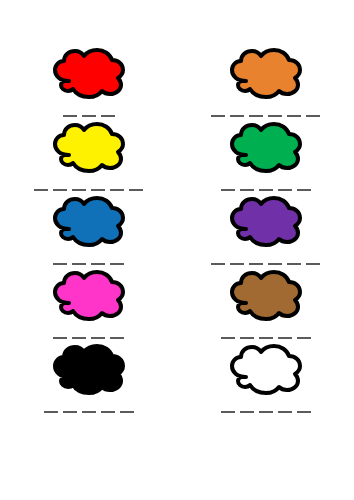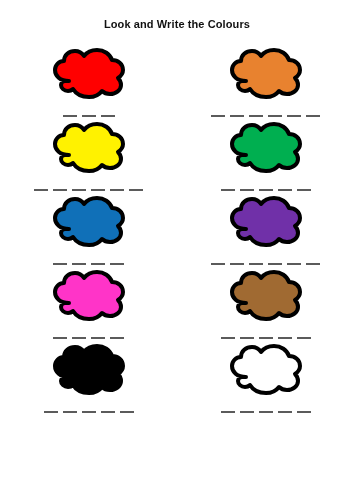--- a/index.html
+++ b/index.html
@@ -78,21 +78,20 @@
     width: 14px;
     height: 2px;
     background: #5b5b5b;
   }
 </style>
 </head>
 <body>
 
 <div class="page">
 
-  <div class="worksheet-title">Look and Write the Colours</div>
 
   <div class="grid">
       <div class="row">
         <div class="cell">
           <div class="cloud-wrap">
             <svg class="cloud-svg" width="76" height="54" viewBox="0 0 76 54">
               <path d="M18,34 C9,34 4,29 4,23 C4,18 8,14 13,14 C13,8 18,4 24,4 C28,4 31,6 33,9 C36,5 41,3 46,3 C53,3 59,7 61,13 C67,13 72,17 72,23 C72,26 70,29 67,31 C69,33 70,35 70,38 C70,43 65,47 59,47 C56,47 53,46 51,44 C48,48 43,50 38,50 C31,50 25,47 22,42 C21,43 19,44 17,44 C13,44 10,41 10,38 C10,36 12,34 14,34 Z" fill="#ff0000" stroke="#000000" stroke-width="4" stroke-linejoin="round"></path>
             </svg>
           </div>
           <div class="answer-line">

